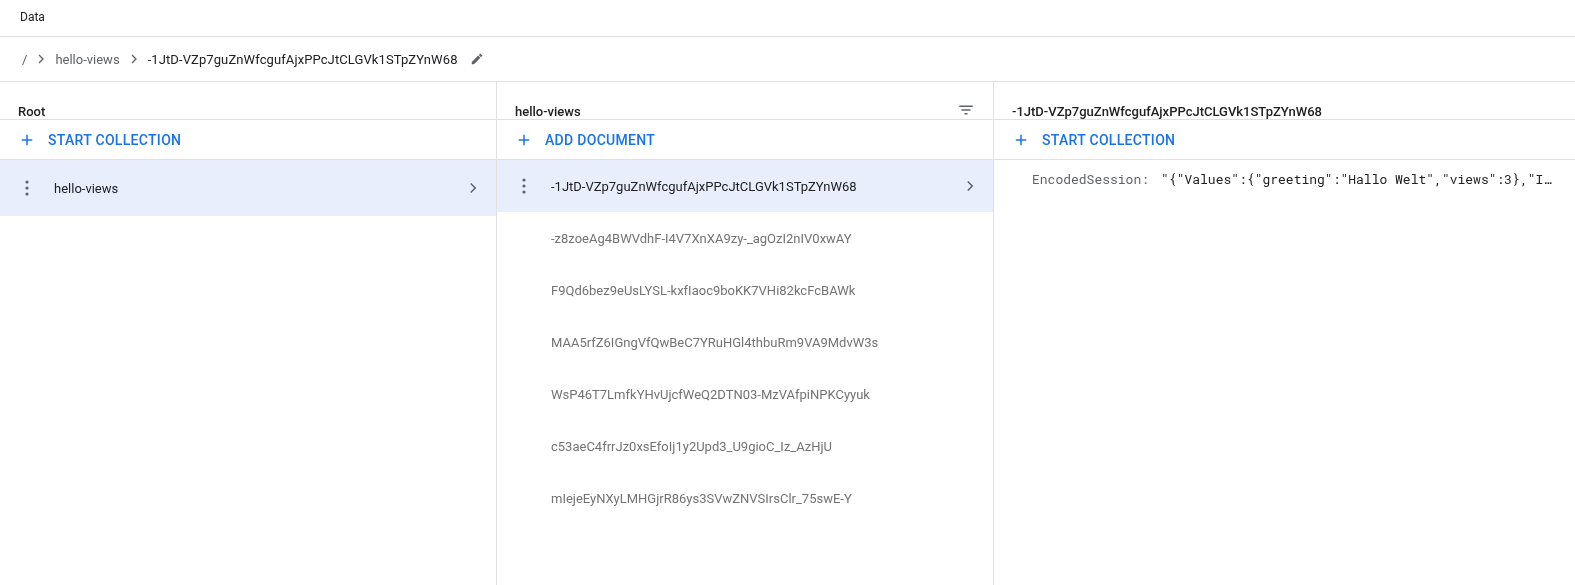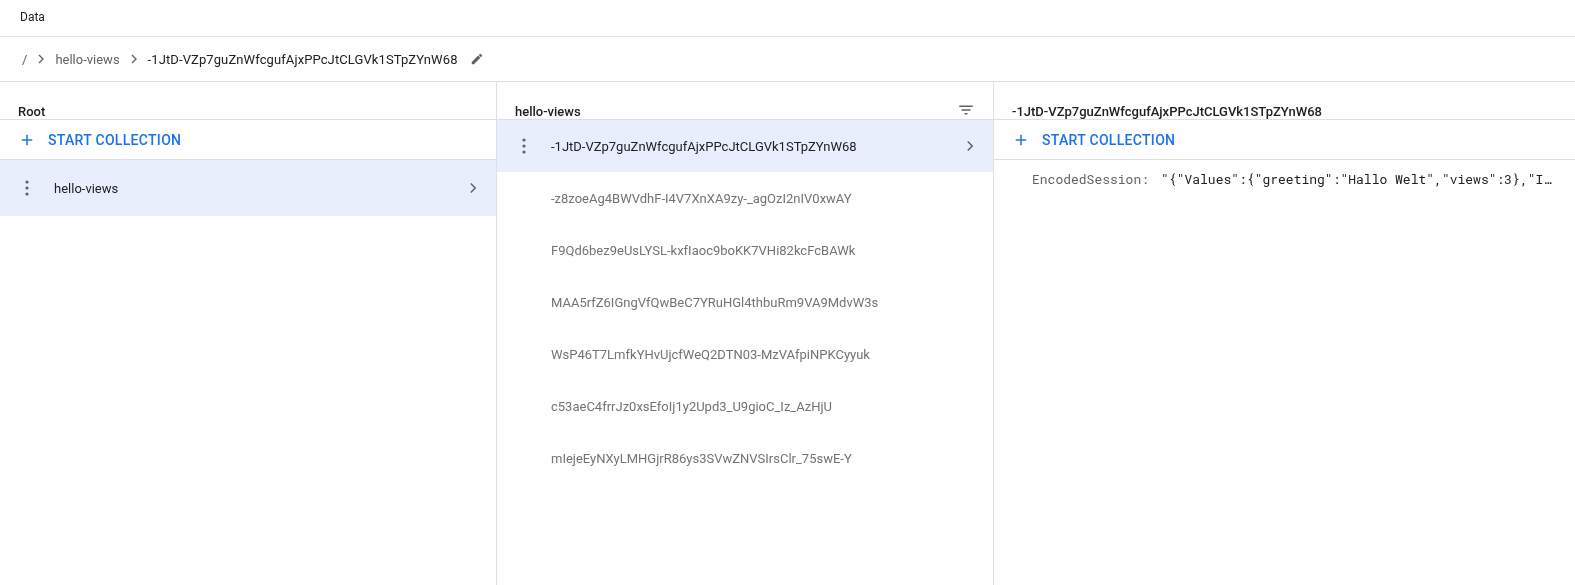--- a/index.html
+++ b/index.html
@@ -179,20 +179,29 @@
 
   <div class="panel panel-docs">
     <div class="panel-header">
       <span class="hdr-text">hello-views</span>
       <span class="filter-icon">
         <svg width="18" height="18" viewBox="0 0 24 24" fill="currentColor">
             <path d="M10 18h4v-2h-4v2zM3 6v2h18V6H3zm3 7h12v-2H6v2z"></path>
           </svg>
       </span>
     </div>
+    <div class="action-row">
+      <span class="plus">
+        <svg width="18" height="18" viewBox="0 0 24 24" fill="none" stroke="currentColor" stroke-width="2">
+            <line x1="12" y1="5" x2="12" y2="19"></line>
+            <line x1="5" y1="12" x2="19" y2="12"></line>
+          </svg>
+      </span>
+      <span>ADD DOCUMENT</span>
+    </div>
     <div class="list" id="docs-list">
         <div class="row selected">
           <span class="more">
             <svg width="4" height="16" viewBox="0 0 4 16" fill="currentColor">
               <circle cx="2" cy="2" r="1.6"></circle>
               <circle cx="2" cy="8" r="1.6"></circle>
               <circle cx="2" cy="14" r="1.6"></circle>
             </svg>
           </span>
           <span class="label">-1JtD-VZp7guZnWfcgufAjxPPcJtCLGVk1STpZYnW68</span>

